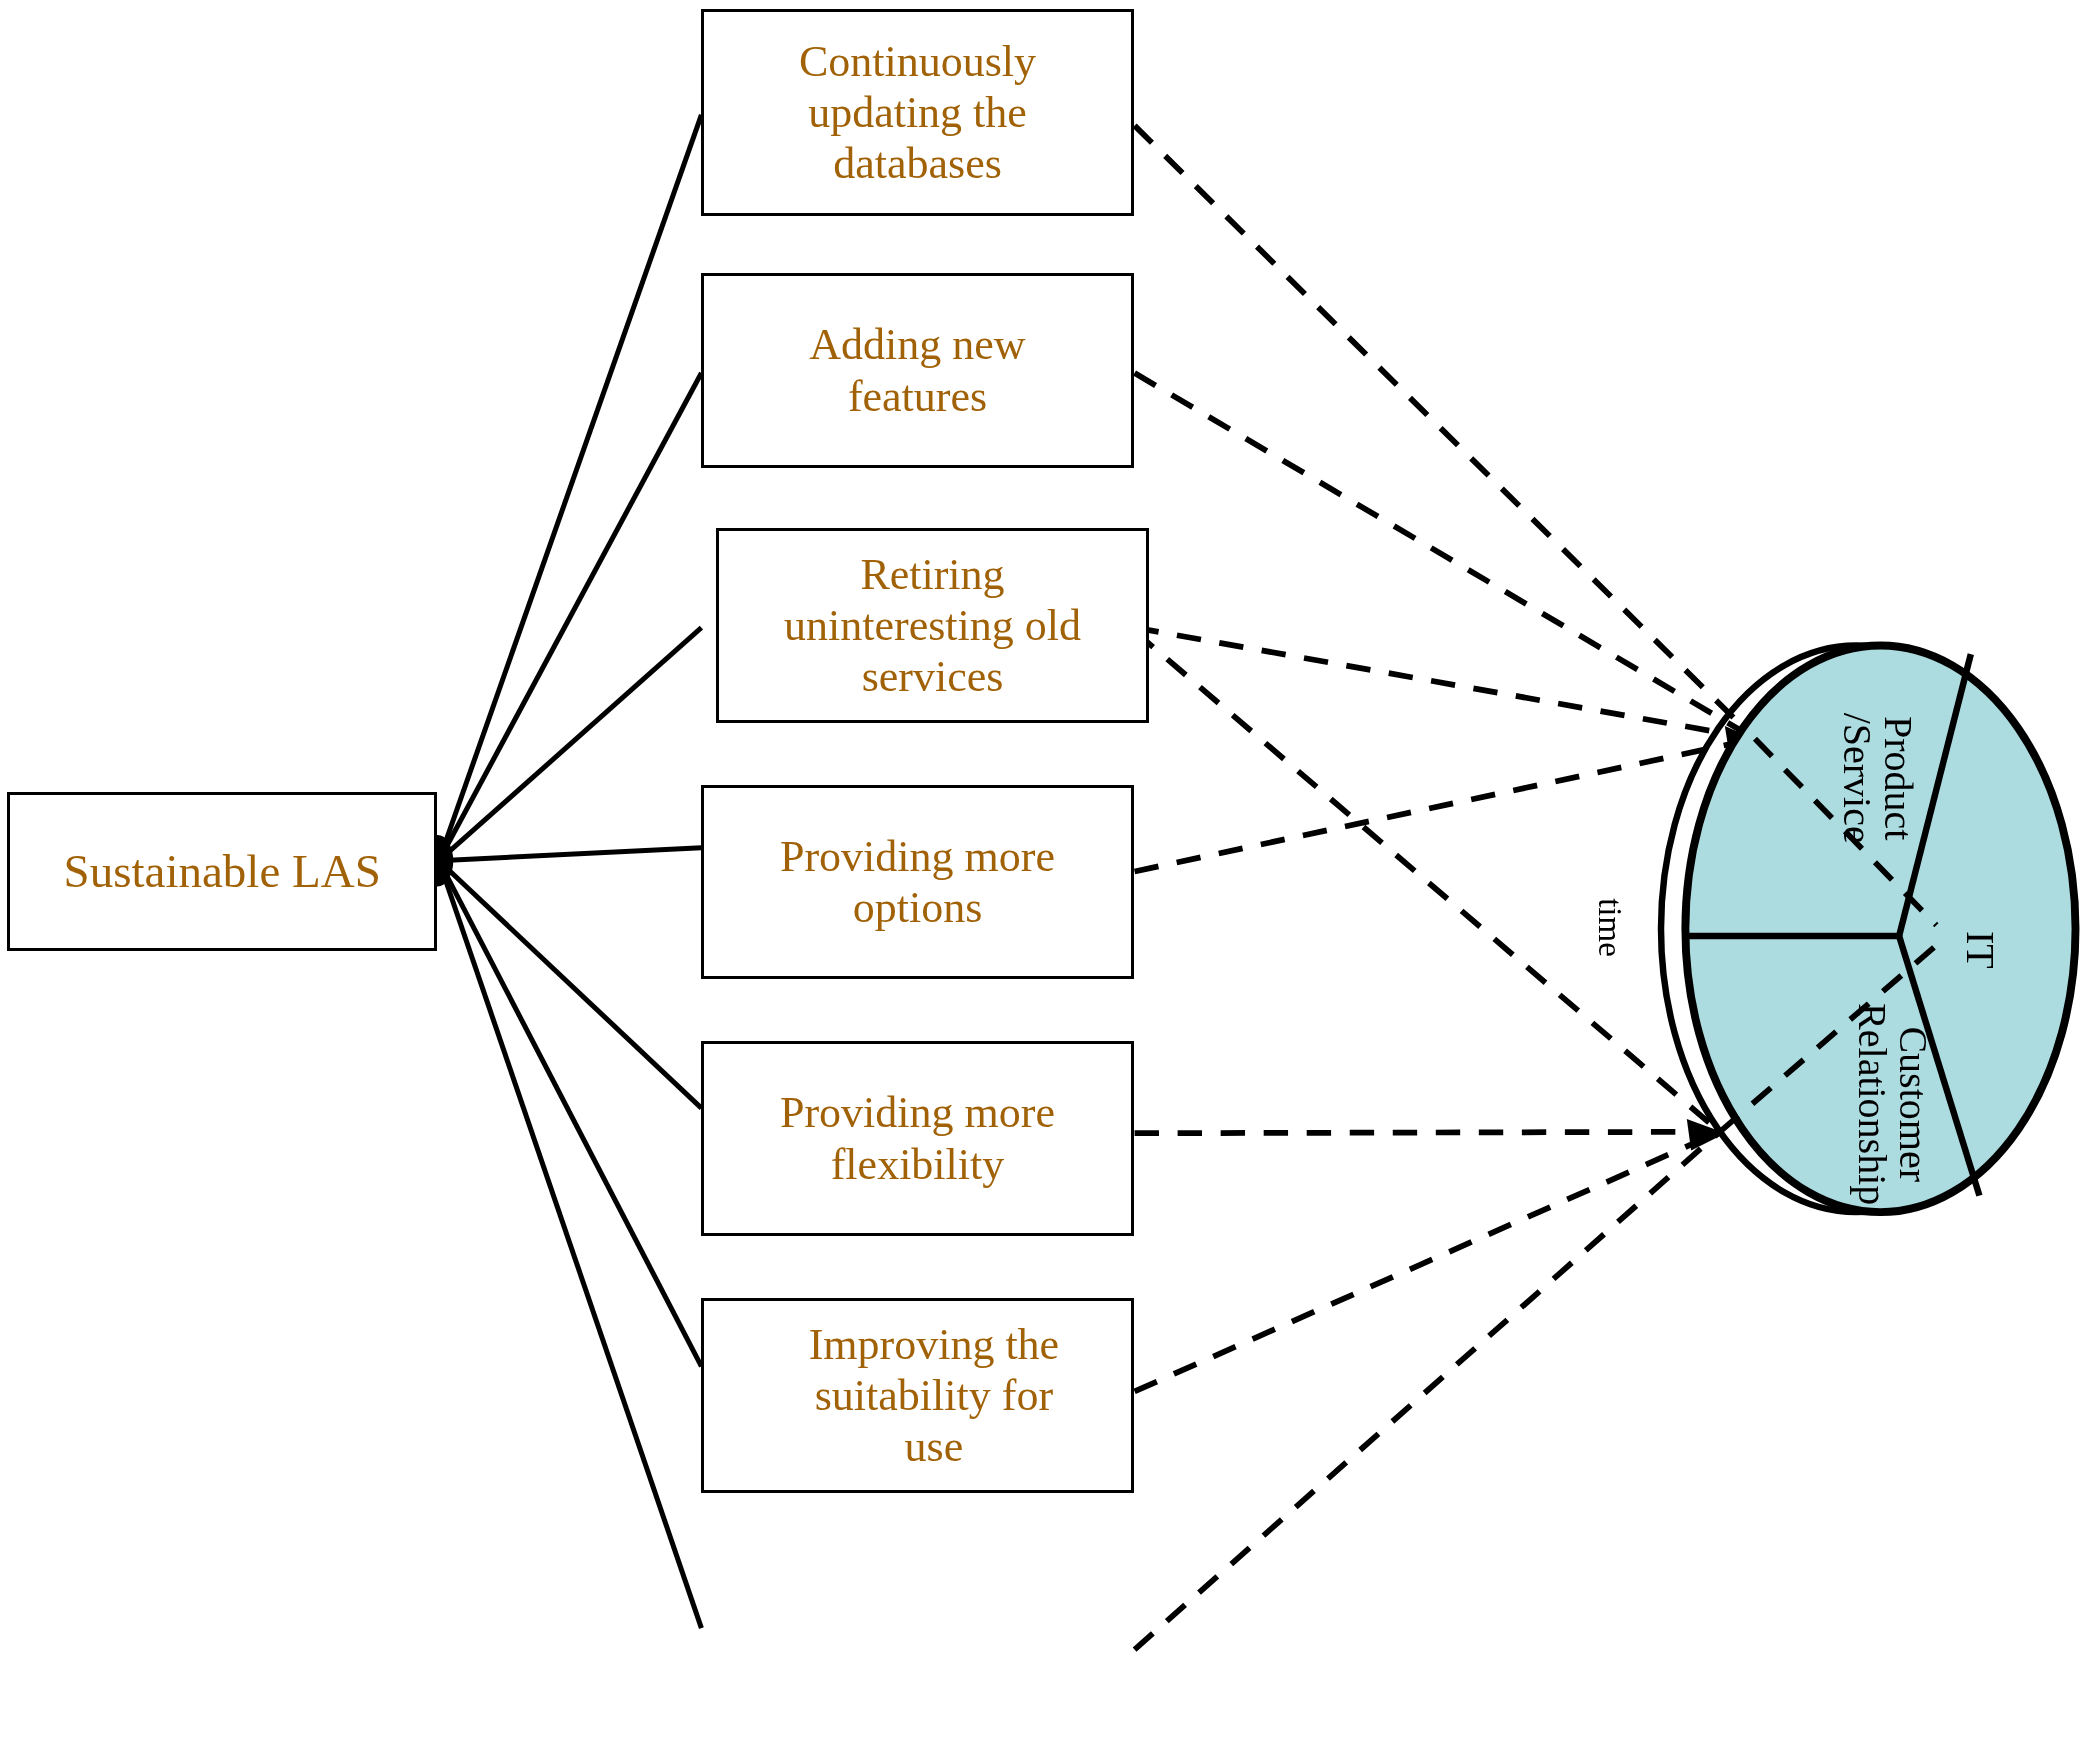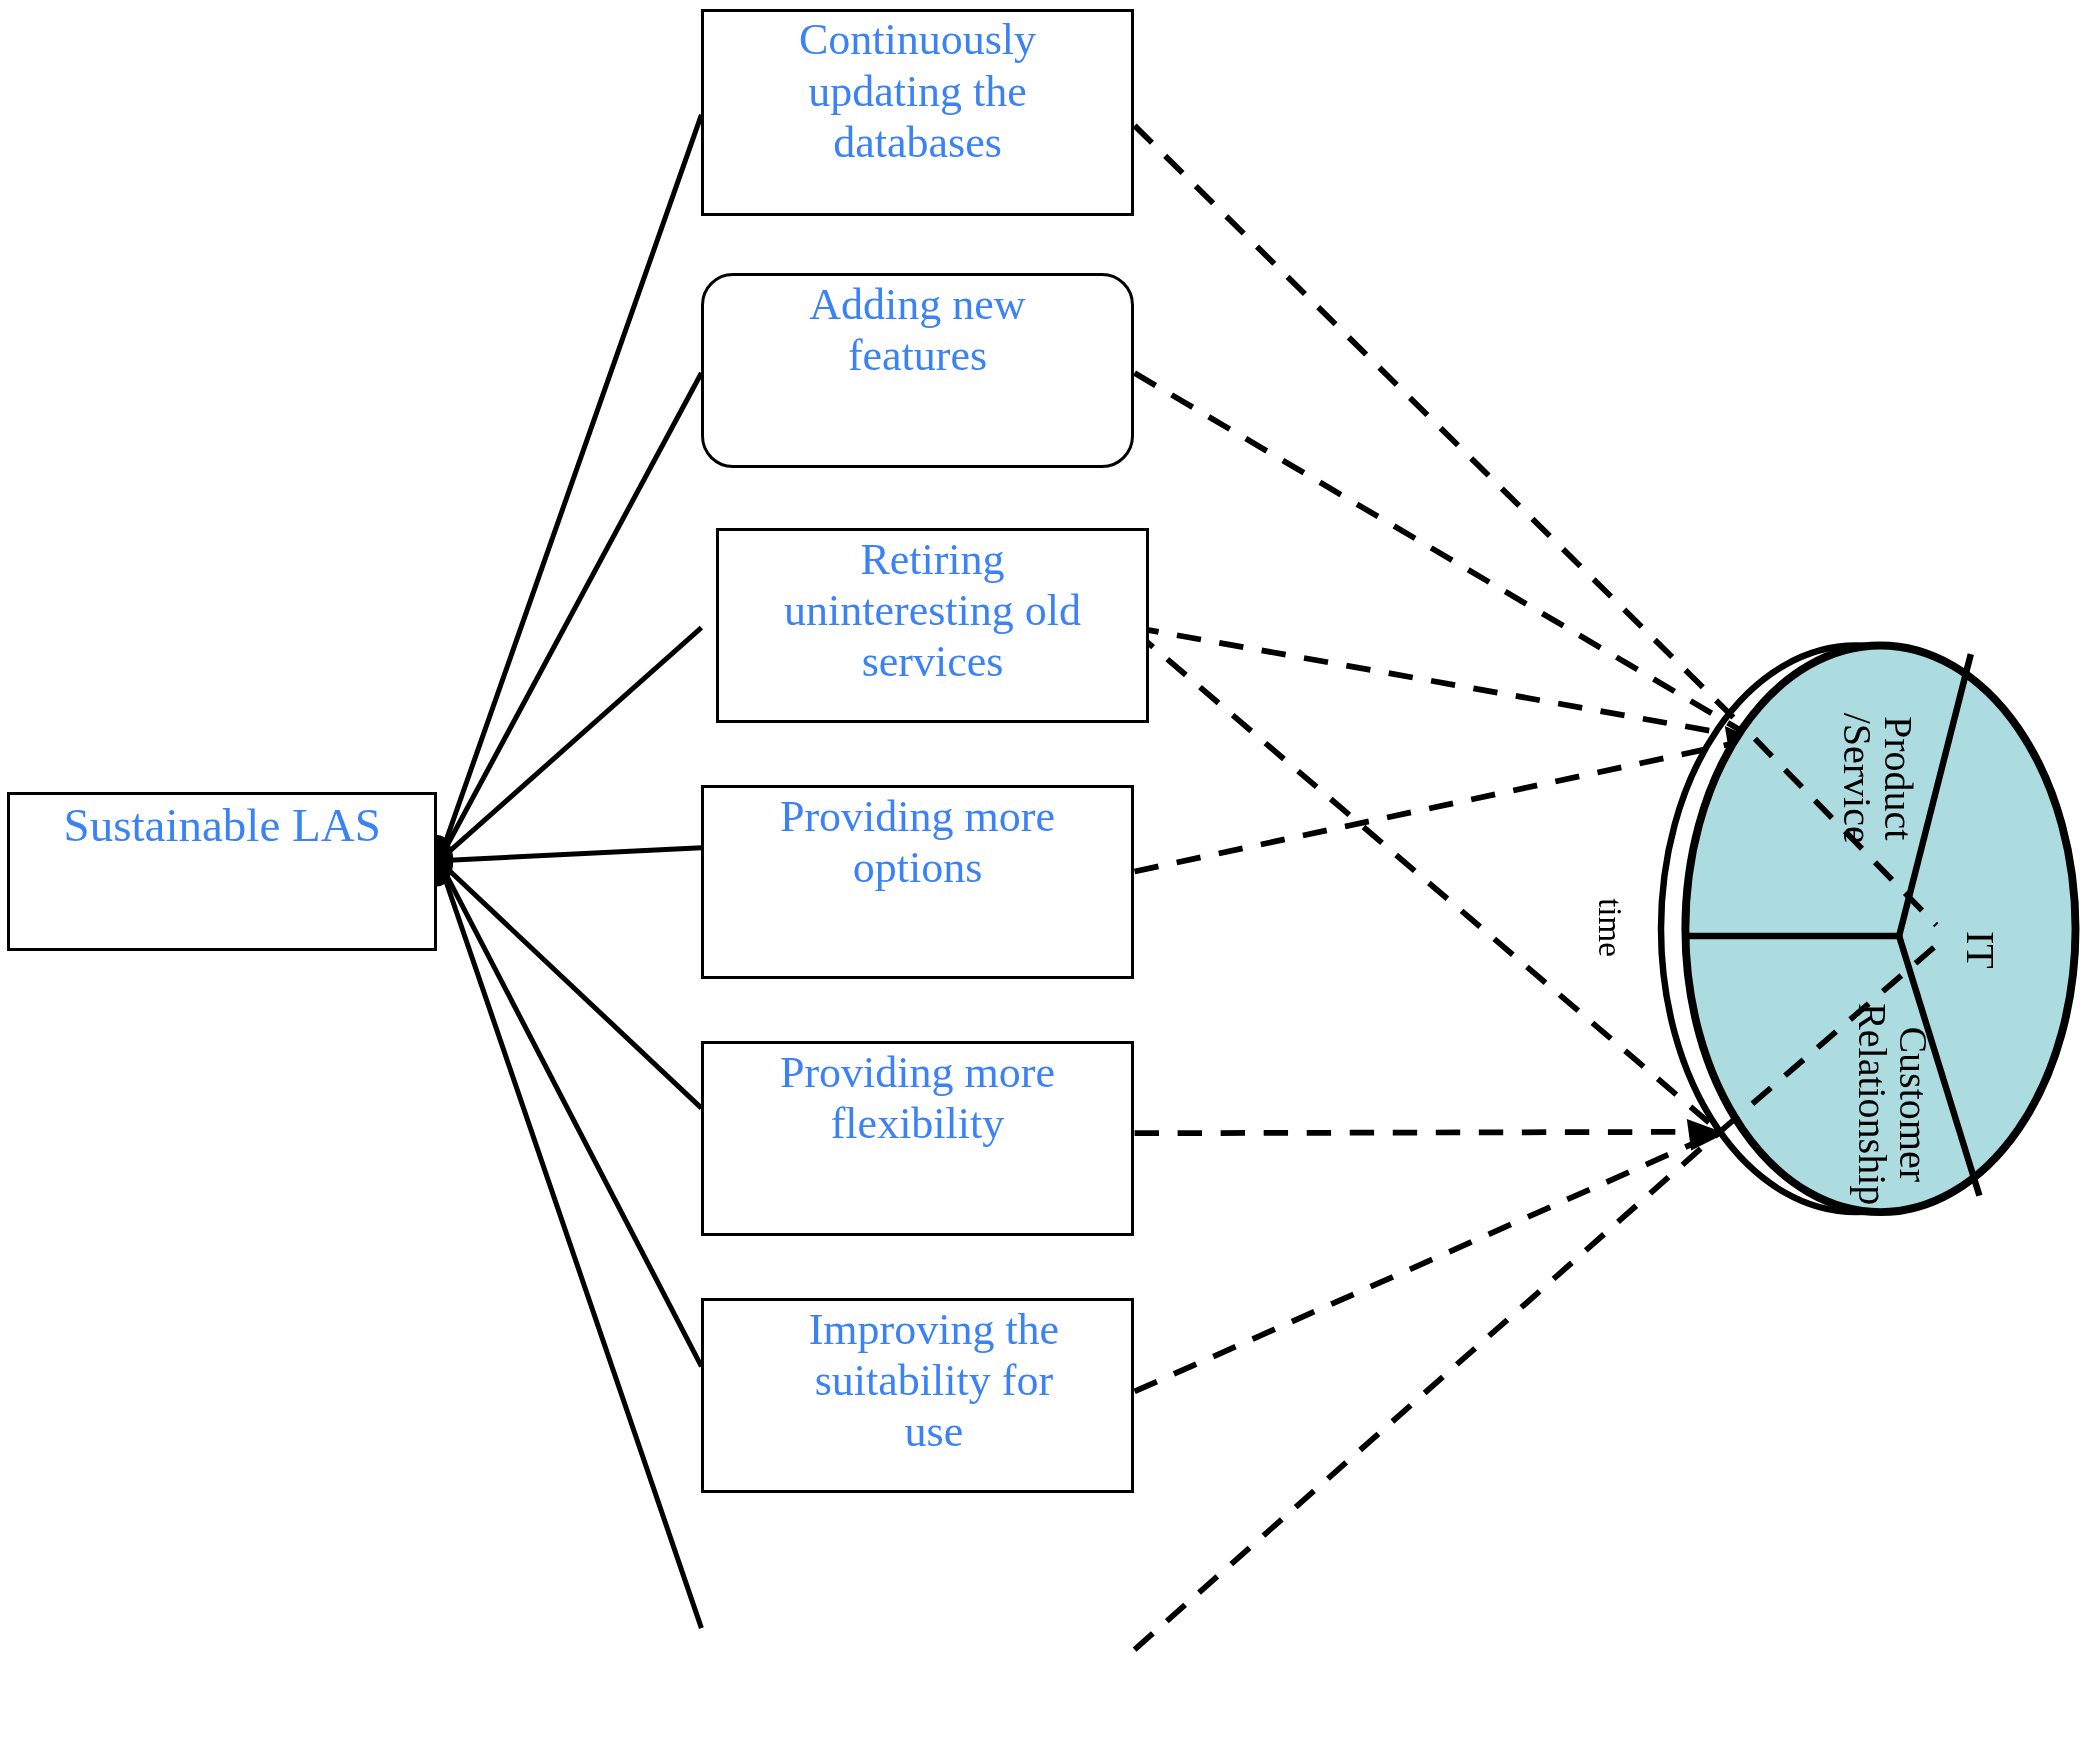--- a/index.html
+++ b/index.html
@@ -11,24 +11,24 @@
     overflow:hidden;
   }
   svg#canvas{position:absolute;left:0;top:0;width:2087px;height:1758px;}
 
   .node-box{
     position:absolute;
     box-sizing:border-box;
     border:3.6px solid #000;
     background:#ffffff;
     display:flex;
-    align-items:flex-start;
+    align-items:center;
     justify-content:center;
     text-align:center;
-    color:#3b82f6;
+    color:#a16207;
     line-height:1.16;
     font-size:44px;
     padding:2.9px 7.2px;
   }
   .node-box.root{font-size:47px;}
   .node-label{display:block;white-space:pre-line;}
 
   .pie-label{
     position:absolute;
     color:#000;
@@ -102,21 +102,21 @@
   <div class="node-box root" style="left:7.2px;top:792px;width:430px;height:159px;">
     <span class="node-label">Sustainable LAS</span>
   </div>
 
   <div class="node-box" style="left:701px;top:8.6px;width:433px;height:207px;">
     <span class="node-label">Continuously
 updating the
 databases</span>
   </div>
 
-  <div class="node-box" style="left:701px;top:273px;width:433px;height:195px;border-radius:32px;">
+  <div class="node-box" style="left:701px;top:273px;width:433px;height:195px;">
     <span class="node-label">Adding new
 features</span>
   </div>
 
   <div class="node-box" style="left:716px;top:528px;width:433px;height:195px;">
     <span class="node-label">Retiring
 uninteresting old
 services</span>
   </div>
 

